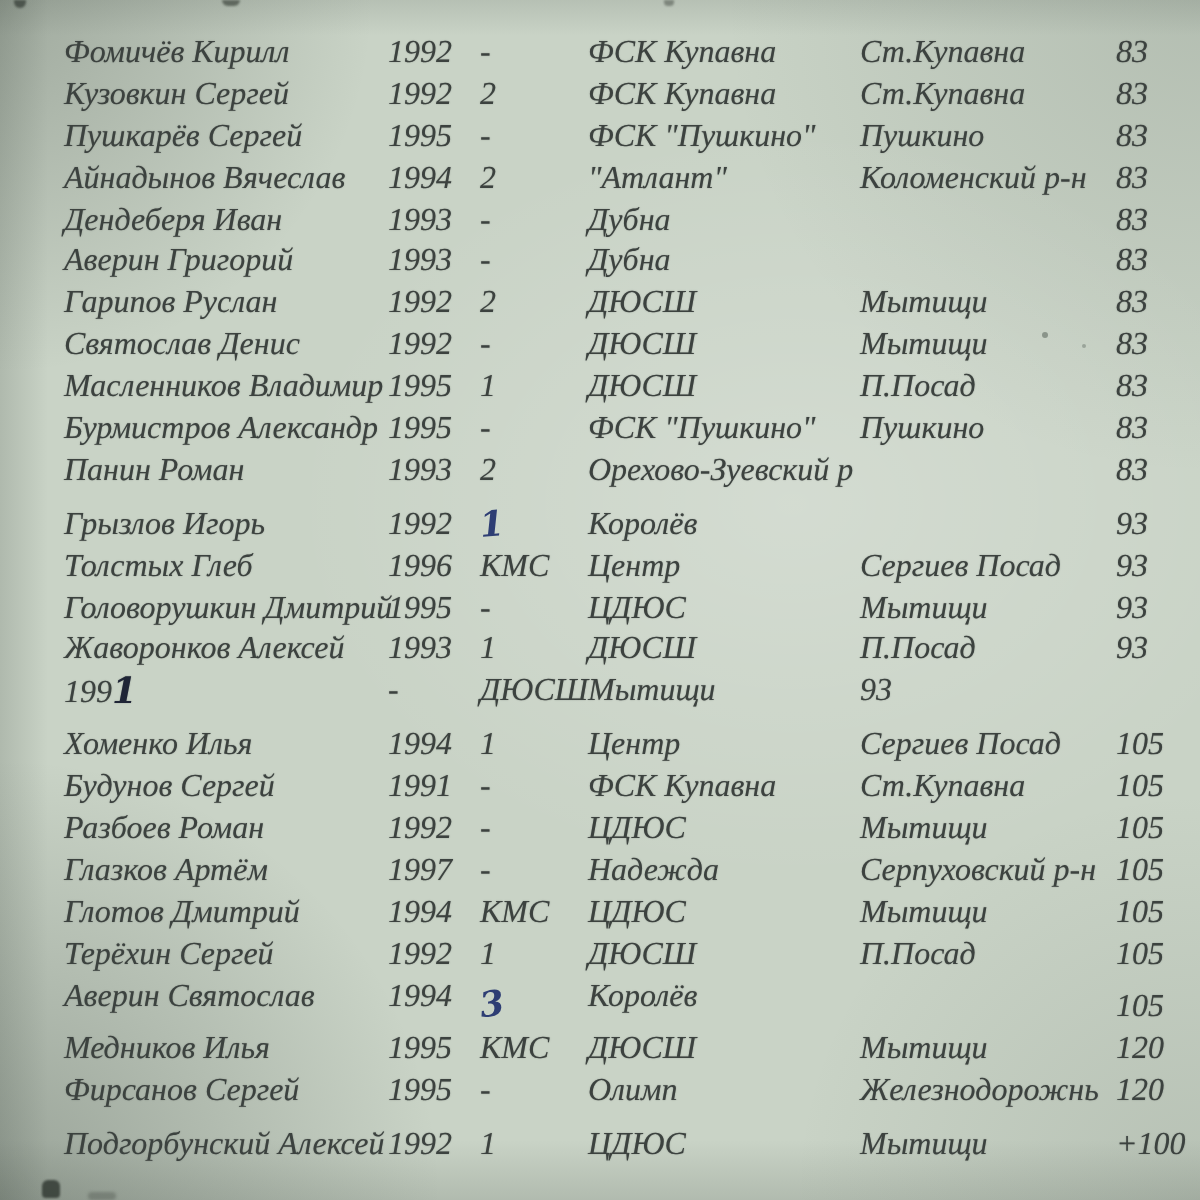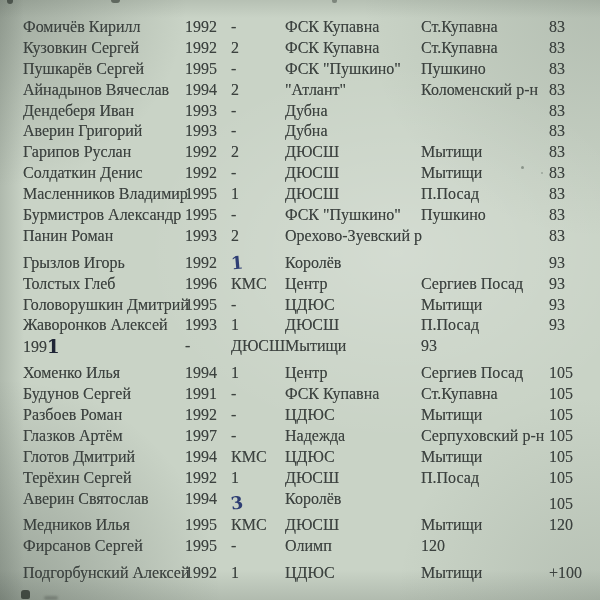--- a/index.html
+++ b/index.html
@@ -21,23 +21,24 @@
     position:absolute;inset:0;
     padding-top:17px;
     font-size:16px;
     color:var(--ink,#3c423f);
     filter:blur(0.3px);
     text-shadow:0 0 0.6px rgba(60,66,63,0.55);
   }
   .row{
     display:grid;
     grid-template-columns:162px 46px 54px 136px 128px 42px;
-    margin-left:23px;
+    margin-left:32px;
     height:20.9px;line-height:20.9px;
     white-space:nowrap;
+    font-style:italic;
   }
   .row.group-start{margin-top:6px;}
   .cell{overflow:visible;}
   .cell.weight{text-align:left;padding-right:6px;}
   .weight-drop{transform:translateY(5px);}
   .pen{
     color:var(--pen,#2e3e74);
     font-family:"DejaVu Serif", serif;
     font-weight:bold;font-size:17.5px;
     display:inline-block;transform:rotate(-5deg);
@@ -115,21 +116,21 @@
   </div>
     <div class="row">
     <span class="cell name">Гарипов Руслан</span>
     <span class="cell year"><span class="yr">1992</span></span>
     <span class="cell rank">2</span>
     <span class="cell club">ДЮСШ</span>
     <span class="cell city">Мытищи</span>
     <span class="cell weight">83</span>
   </div>
     <div class="row">
-    <span class="cell name">Солдаткин Денис</span>
+    <span class="cell name">Святослав Денис</span>
     <span class="cell year"><span class="yr">1992</span></span>
     <span class="cell rank">-</span>
     <span class="cell club">ДЮСШ</span>
     <span class="cell city">Мытищи</span>
     <span class="cell weight">83</span>
   </div>
     <div class="row">
     <span class="cell name">Масленников Владимир</span>
     <span class="cell year"><span class="yr">1995</span></span>
     <span class="cell rank">1</span>
@@ -254,20 +255,21 @@
     <span class="cell rank">КМС</span>
     <span class="cell club">ДЮСШ</span>
     <span class="cell city">Мытищи</span>
     <span class="cell weight">120</span>
   </div>
     <div class="row">
     <span class="cell name">Фирсанов Сергей</span>
     <span class="cell year"><span class="yr">1995</span></span>
     <span class="cell rank">-</span>
     <span class="cell club">Олимп</span>
+    <span class="cell city">Железнодорожнь</span>
     <span class="cell weight">120</span>
   </div>
     <div class="row group-start">
     <span class="cell name">Подгорбунский Алексей</span>
     <span class="cell year"><span class="yr">1992</span></span>
     <span class="cell rank">1</span>
     <span class="cell club">ЦДЮС</span>
     <span class="cell city">Мытищи</span>
     <span class="cell weight">+100</span>
   </div>

